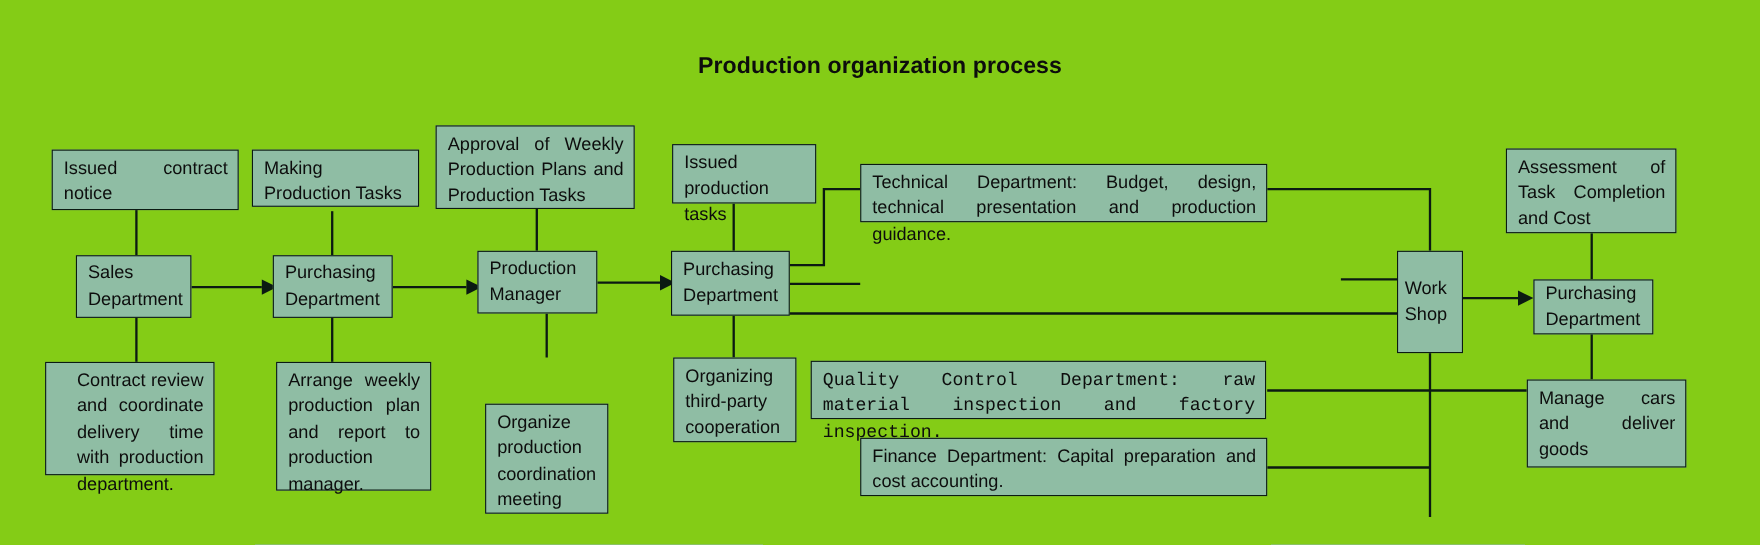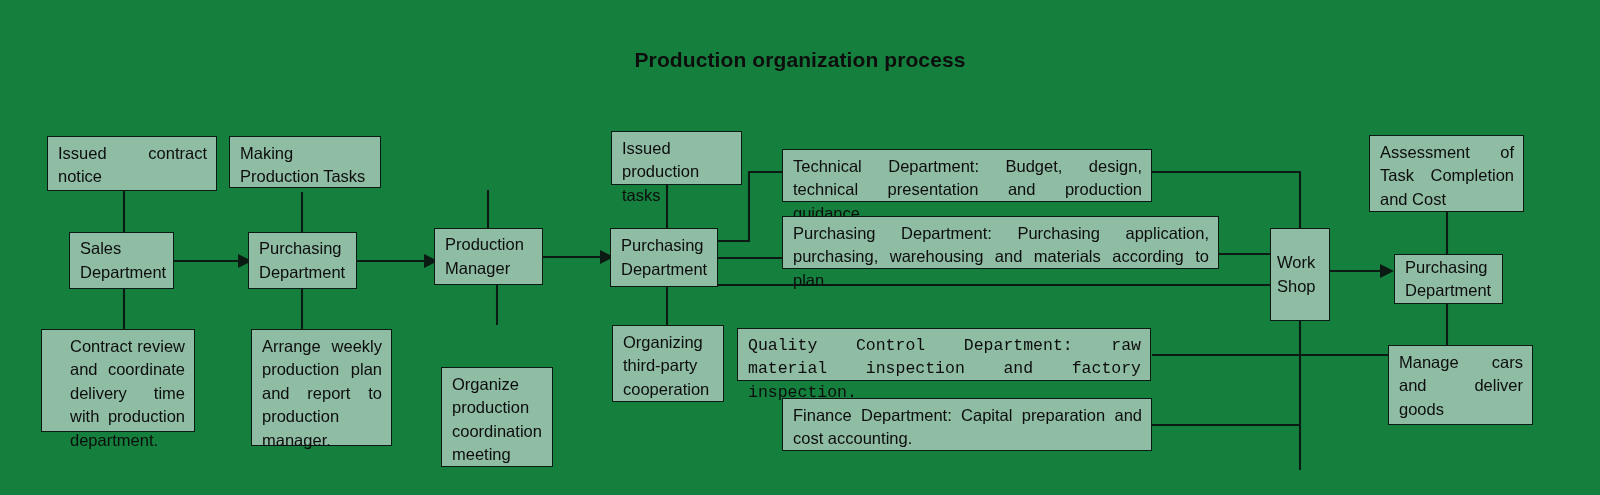--- a/index.html
+++ b/index.html
@@ -3,21 +3,21 @@
 <meta charset="utf-8">
 <style>
   html, body {
     margin: 0; padding: 0;
     background: #8fbda4;
   }
   #canvas {
     position: relative;
     width: 1600px;
     height: 495px;
-    background: #15803d;
+    background: #84cc16;
     font-family: "Liberation Sans", sans-serif;
     overflow: hidden;
   }
   #title {
     position: absolute;
     left: 0; right: 0;
     top: 48px;
     text-align: center;
     font-size: 21px;
     font-weight: bold;
@@ -112,20 +112,21 @@
     <span class="ln">Production Tasks</span>
   </div>
 
   <div class="node vcenter" style="left:248px; top:232px; width:109px; height:57px;">
     <span class="ln">Purchasing</span>
     <span class="ln">Department</span>
   </div>
 
   <div class="node just" style="left:231px; top:329px; width:141px; height:117px;margin-left:20px;">Arrange weekly production plan and report to production manager.</div>
 
+  <div class="node just" style="left:396px; top:114px; width:181px; height:76px;">Approval of Weekly Production Plans and Production Tasks</div>
 
   <div class="node vcenter" style="left:434px; top:228px; width:109px; height:57px;">
     <span class="ln">Production</span>
     <span class="ln">Manager</span>
   </div>
 
   <div class="node" style="left:441px; top:325px; width:112px; height:100px;margin-top:42px;">
     <span class="ln">Organize</span>
     <span class="ln">production</span>
     <span class="ln">coordination</span>
@@ -143,21 +144,20 @@
   </div>
 
   <div class="node" style="left:612px; top:325px; width:112px; height:77px;">
     <span class="ln">Organizing</span>
     <span class="ln">third-party</span>
     <span class="ln">cooperation</span>
   </div>
 
   <div class="node just" style="left:782px; top:149px; width:370px; height:53px;">Technical Department: Budget, design, technical presentation and production guidance.</div>
 
-  <div class="node just" style="left:782px; top:216px; width:437px; height:53px;">Purchasing Department: Purchasing application, purchasing, warehousing and materials according to plan.</div>
 
   <div class="node just" style="left:737px; top:328px; width:414px; height:53px;font-family:Liberation Mono, monospace;">Quality Control Department: raw material inspection and factory inspection.</div>
 
   <div class="node just" style="left:782px; top:398px; width:370px; height:53px;">Finance Department: Capital preparation and cost accounting.</div>
 
   <div class="node vcenter" style="left:1270px; top:228px; width:60px; height:93px; padding:5px 6px;">
     <span class="ln">Work</span>
     <span class="ln">Shop</span>
   </div>
 

